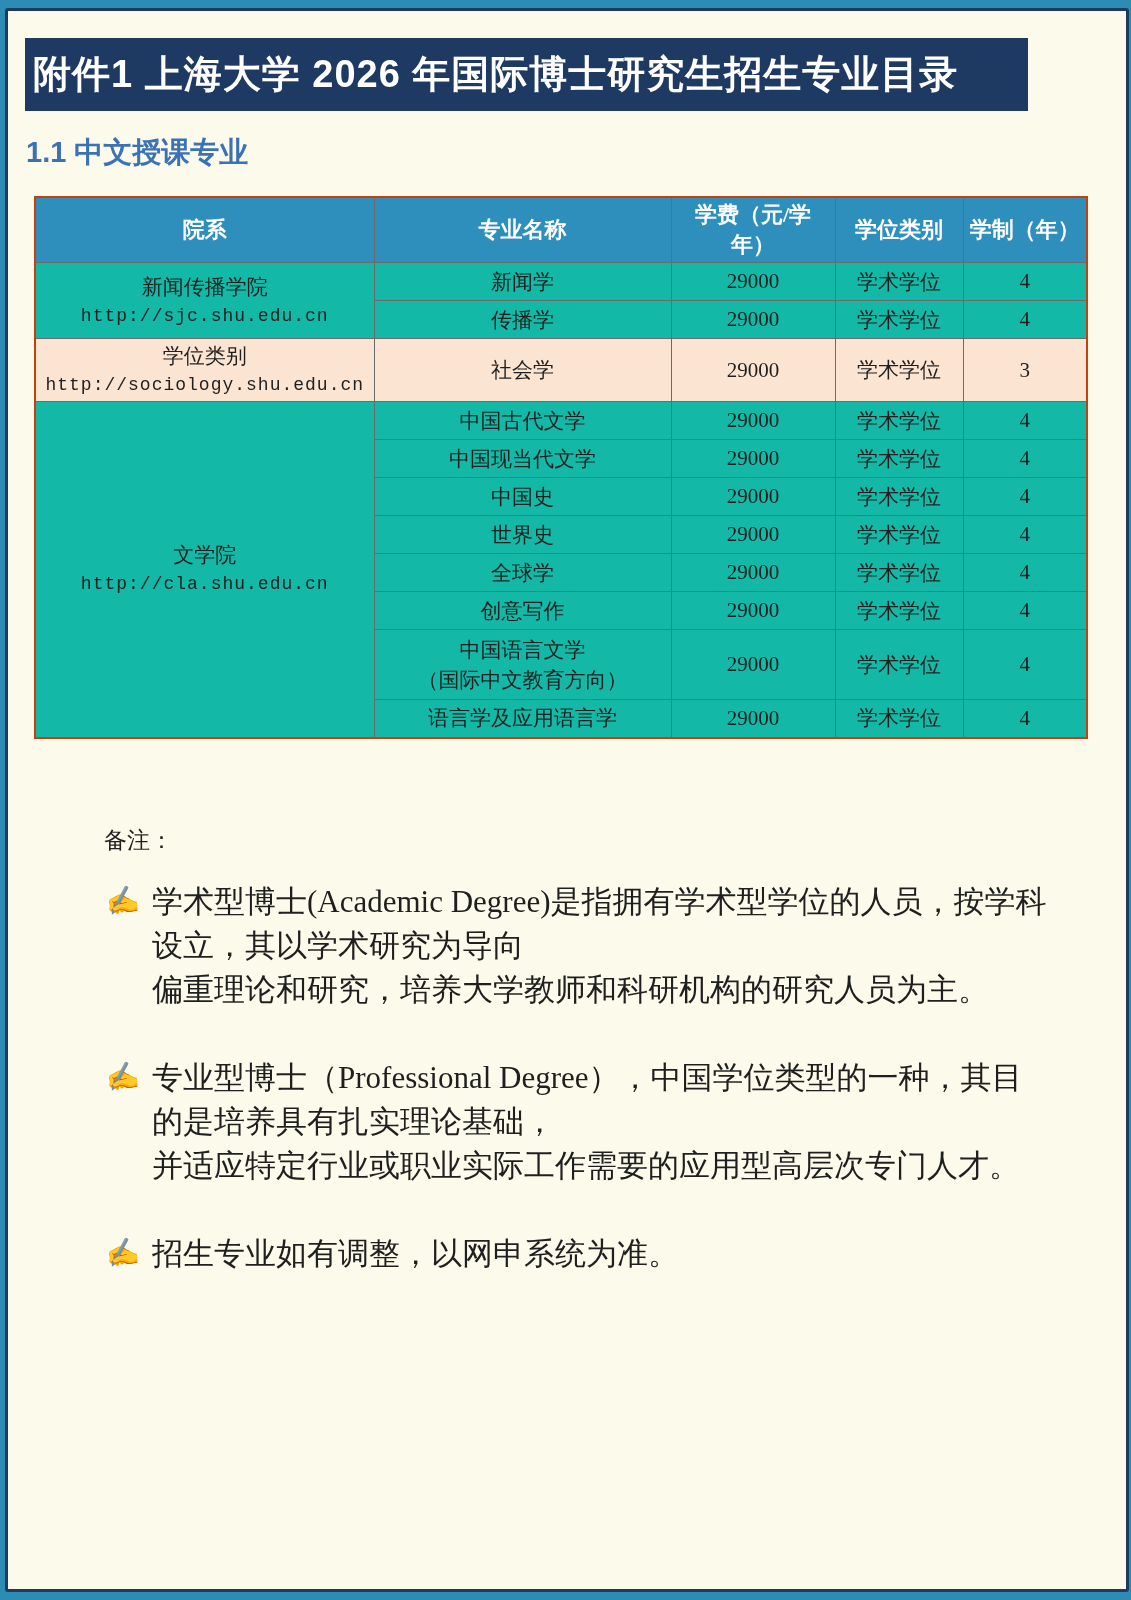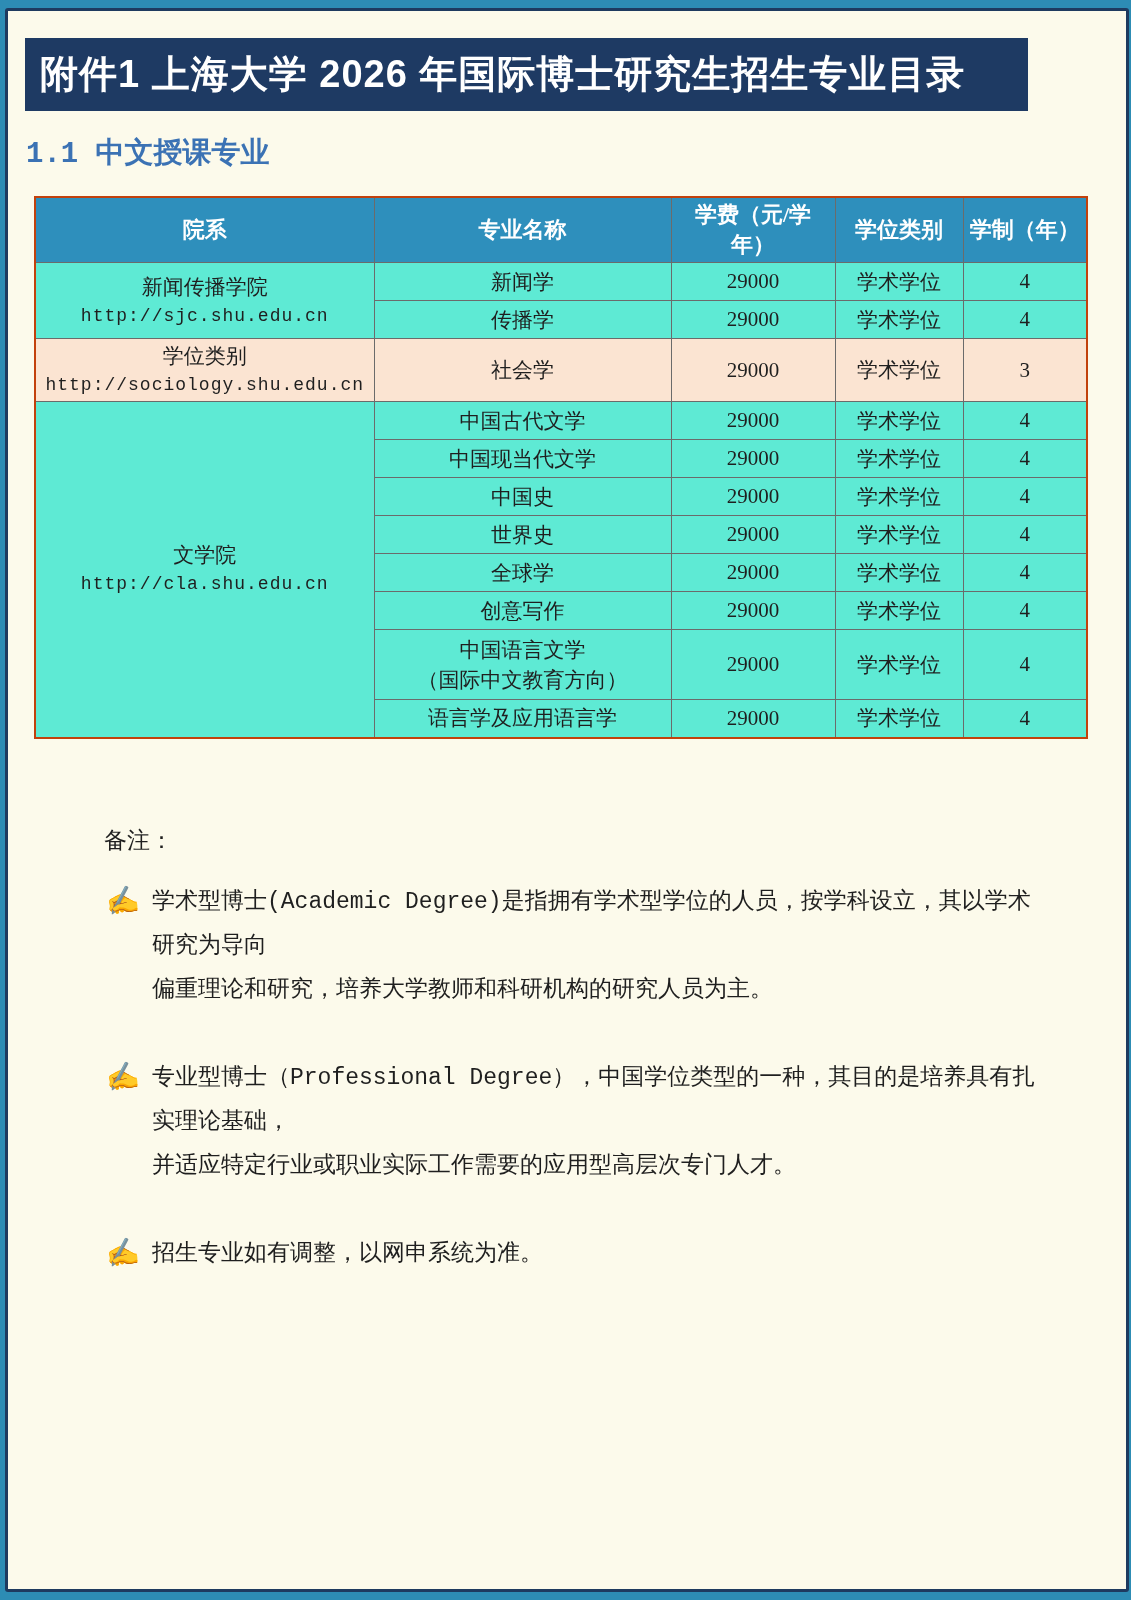--- a/index.html
+++ b/index.html
@@ -26,28 +26,28 @@
   .title-bar {
     margin: 27px 0 0 17px;
     width: 1003px;
     height: 73px;
     background: #1e3a63;
     color: #ffffff;
     font-family: "Liberation Sans", sans-serif;
     font-weight: bold;
     font-size: 38px;
     line-height: 73px;
-    padding-left: 15px;
+    padding-left: 8px;
     letter-spacing: 1px;
     box-sizing: border-box;
     white-space: nowrap;
   }
   .subheading {
     margin: 22px 0 0 18px;
-    font-family: Liberation Mono, monospace;
+    font-family: Liberation Sans, sans-serif;
     font-weight: bold;
     font-size: 29px;
     color: #3b72b4;
   }
   table.programs {
     margin: 23px 0 0 26px;
     width: 1052px;
     border-collapse: collapse;
     table-layout: fixed;
     border: 2px solid #c2410c;
@@ -63,21 +63,21 @@
   table.programs thead tr { height: 50px; }
   table.programs thead th {
     background: #2e8fbc;
     color: #ffffff;
     font-weight: bold;
     font-size: 22px;
   }
   tr.r-normal { height: 38px; }
   tr.r-tall   { height: 56px; }
   tr.r-xtall  { height: 70px; }
-  td.bg-blue  { background: #5eead4; }
+  td.bg-blue  { background: #14b8a6; }
   td.bg-peach { background: #fbe4d2; }
   .dept-name { font-size: 21px; line-height: 30px; }
   .dept-url {
     font-family: "Liberation Mono", monospace;
     font-size: 18px;
     letter-spacing: 1px;
     line-height: 28px;
     white-space: nowrap;
   }
   td.program-name { white-space: pre-line; line-height: 30px; }
@@ -96,24 +96,23 @@
     width: 46px;
     font-size: 27px;
     line-height: 40px;
     flex: 0 0 46px;
     text-align: left;
     transform: rotate(-8deg);
   }
   .note-text {
     margin-left: 12px;
     width: 900px;
-    font-size: 23px;
+    font-size: 31px;
     line-height: 44px;
     white-space: pre-line;
-    font-family: Liberation Mono, monospace;
   }
 </style>
 </head>
 <body>
 
 <div class="page">
 
   <div class="title-bar">
     <span>附件1 上海大学 2026 年国际博士研究生招生专业目录</span>
   </div>

